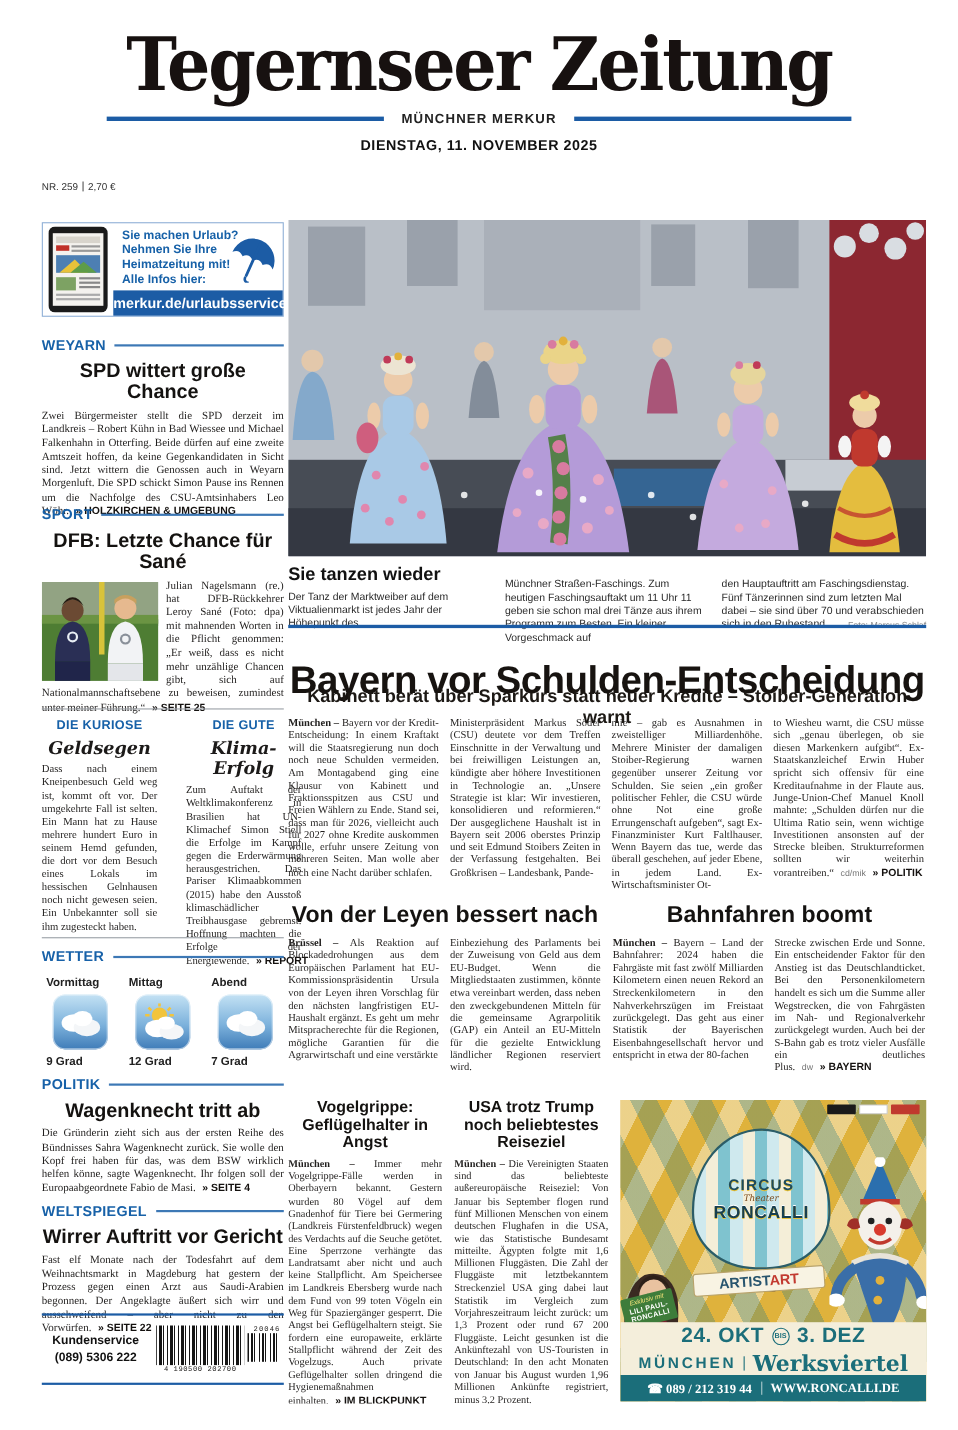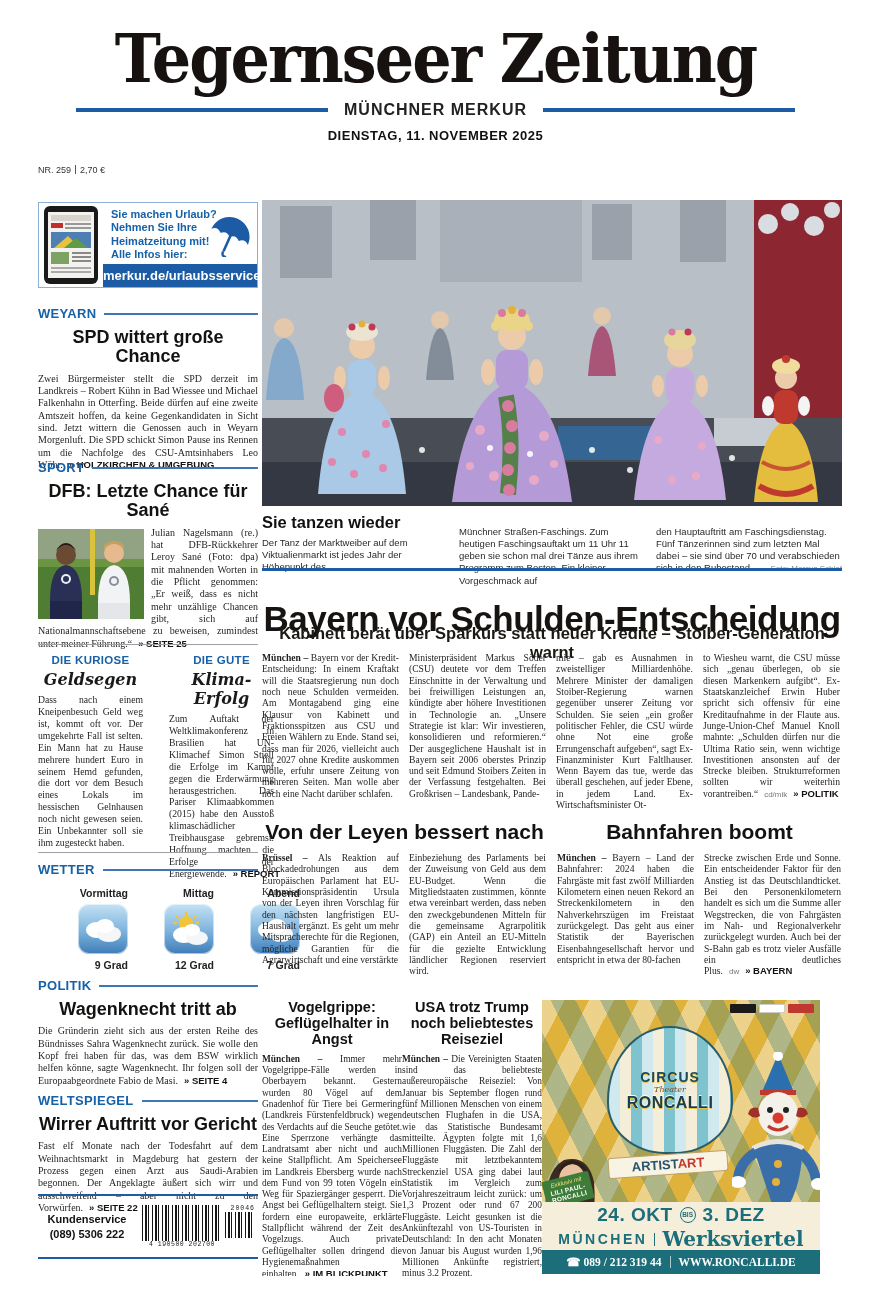--- a/index.html
+++ b/index.html
@@ -5,21 +5,21 @@
   html,body{margin:0;padding:0;background:#e8e8e8;}
   .page{position:relative;width:871px;height:1300px;background:#fff;margin:0 auto;overflow:hidden;
         font-family:"Liberation Serif",serif;color:#1c1a19;}
 
   
   .mast{position:absolute;left:0;top:0;width:871px;text-align:center;}
   .mast-title{font-family:"DejaVu Serif",serif;font-weight:700;font-size:62px;letter-spacing:-2px;
               color:#171110;margin-top:26px;line-height:1.05;transform:scaleY(1.08);}
   .mast-sub{display:flex;align-items:center;justify-content:center;gap:16px;margin-top:10px;}
   .mast-sub .rule{width:252px;height:4px;background:#1c5ca5;}
-  .mast-edition{font-family:"Liberation Sans",sans-serif;font-weight:700;font-size:16px;letter-spacing:1px;color:#222;}
+  .mast-edition{font-family:"Liberation Sans",sans-serif;font-weight:700;font-size:12px;letter-spacing:1px;color:#222;}
   .mast-date{font-family:"Liberation Sans",sans-serif;font-weight:700;font-size:13px;letter-spacing:.5px;margin-top:9px;color:#111;}
   .mast-issue{position:absolute;left:38px;top:165px;font-family:"Liberation Sans",sans-serif;font-size:9px;color:#333;}
   .mast-issue .sep{display:inline-block;width:1px;height:9px;background:#555;margin:0 4px;vertical-align:-1px;}
 
   
   .left-rail{position:absolute;left:38px;top:200px;width:220px;height:1080px;}
   .main-col{position:absolute;left:262px;top:200px;width:580px;height:1080px;}
   .abs{position:absolute;left:0;right:0;}
 
   
@@ -47,21 +47,21 @@
   .sport-photo{float:left;width:106px;height:90px;margin:2px 7px 2px 0;}
 
   
   .kg{position:absolute;display:flex;gap:26px;}
   .kg-col{width:105px;}
   .kg-hl{font-family:"DejaVu Serif",serif;font-style:italic;font-size:16px;text-align:center;margin:4px 0 5px;font-weight:600;}
   .kg .bd{font-size:9.7px;}
 
   
   .wetter-row{display:flex;justify-content:space-between;margin-top:10px;padding:0 4px;}
-  .w-item{width:62px;text-align:right;margin-left:36px;}
+  .w-item{width:62px;text-align:left;}
   .w-label,.w-temp{font-family:"Liberation Sans",sans-serif;font-weight:700;font-size:10.5px;color:#222;}
   .w-tile{width:50px;height:50px;margin:5px auto;border-radius:11px;background:linear-gradient(180deg,#c4e2f4 0%,#7db2dc 55%,#3f7cb8 100%);
           box-shadow:inset 0 0 0 1px rgba(255,255,255,.55);display:flex;align-items:center;justify-content:center;}
 
   
   .service{position:absolute;left:0;right:0;border-top:2px solid #1c5ca5;border-bottom:2px solid #1c5ca5;
            display:flex;align-items:center;gap:6px;padding:9px 0;}
   .svc-label{flex:1;text-align:center;font-family:"Liberation Sans",sans-serif;font-weight:700;font-size:11px;line-height:1.35;color:#111;}
   .barcode{display:flex;align-items:flex-start;gap:3px;width:116px;}
   .bc-main{width:80px;}
@@ -83,21 +83,21 @@
   .m-sub{position:absolute;top:424px;left:0;right:0;text-align:center;font-family:"Liberation Sans",sans-serif;
          font-weight:700;font-size:16.5px;color:#1c1814;}
   .cols4{position:absolute;top:452px;display:flex;gap:10px;height:158px;overflow:hidden;}
   .cols4 .col{width:137px;}
   .cols4 .bd,.row2 .bd{font-size:9.6px;line-height:1.18;}
   .row2{position:absolute;top:620px;display:flex;gap:10px;height:168px;overflow:hidden;}
   .art2{width:285px;}
   .art2-hl{font-family:"Liberation Sans",sans-serif;font-weight:700;font-size:21px;text-align:center;margin:0 0 8px;color:#141210;}
   .art2-cols{display:flex;gap:10px;}
   .art2-cols .col{width:137px;}
-  .row3{position:absolute;top:800px;display:flex;height:276px;}
+  .row3{position:absolute;top:800px;display:flex;gap:11px;height:276px;}
   .col3a{width:140px;overflow:hidden;}
   .col3a .bd{font-size:9.4px;line-height:1.2;}
   .hl3{font-family:"Liberation Sans",sans-serif;font-weight:700;font-size:14.5px;line-height:1.1;text-align:center;margin:0 0 6px;color:#141210;}
 
   
   .ad{position:relative;width:278px;height:274px;overflow:hidden;flex:none;
       background:
         repeating-linear-gradient(63deg, rgba(43,125,134,.32) 0 22px, rgba(0,0,0,0) 22px 44px),
         repeating-linear-gradient(-63deg, rgba(249,241,216,.5) 0 22px, rgba(0,0,0,0) 22px 44px),
         #dfb23c;}

